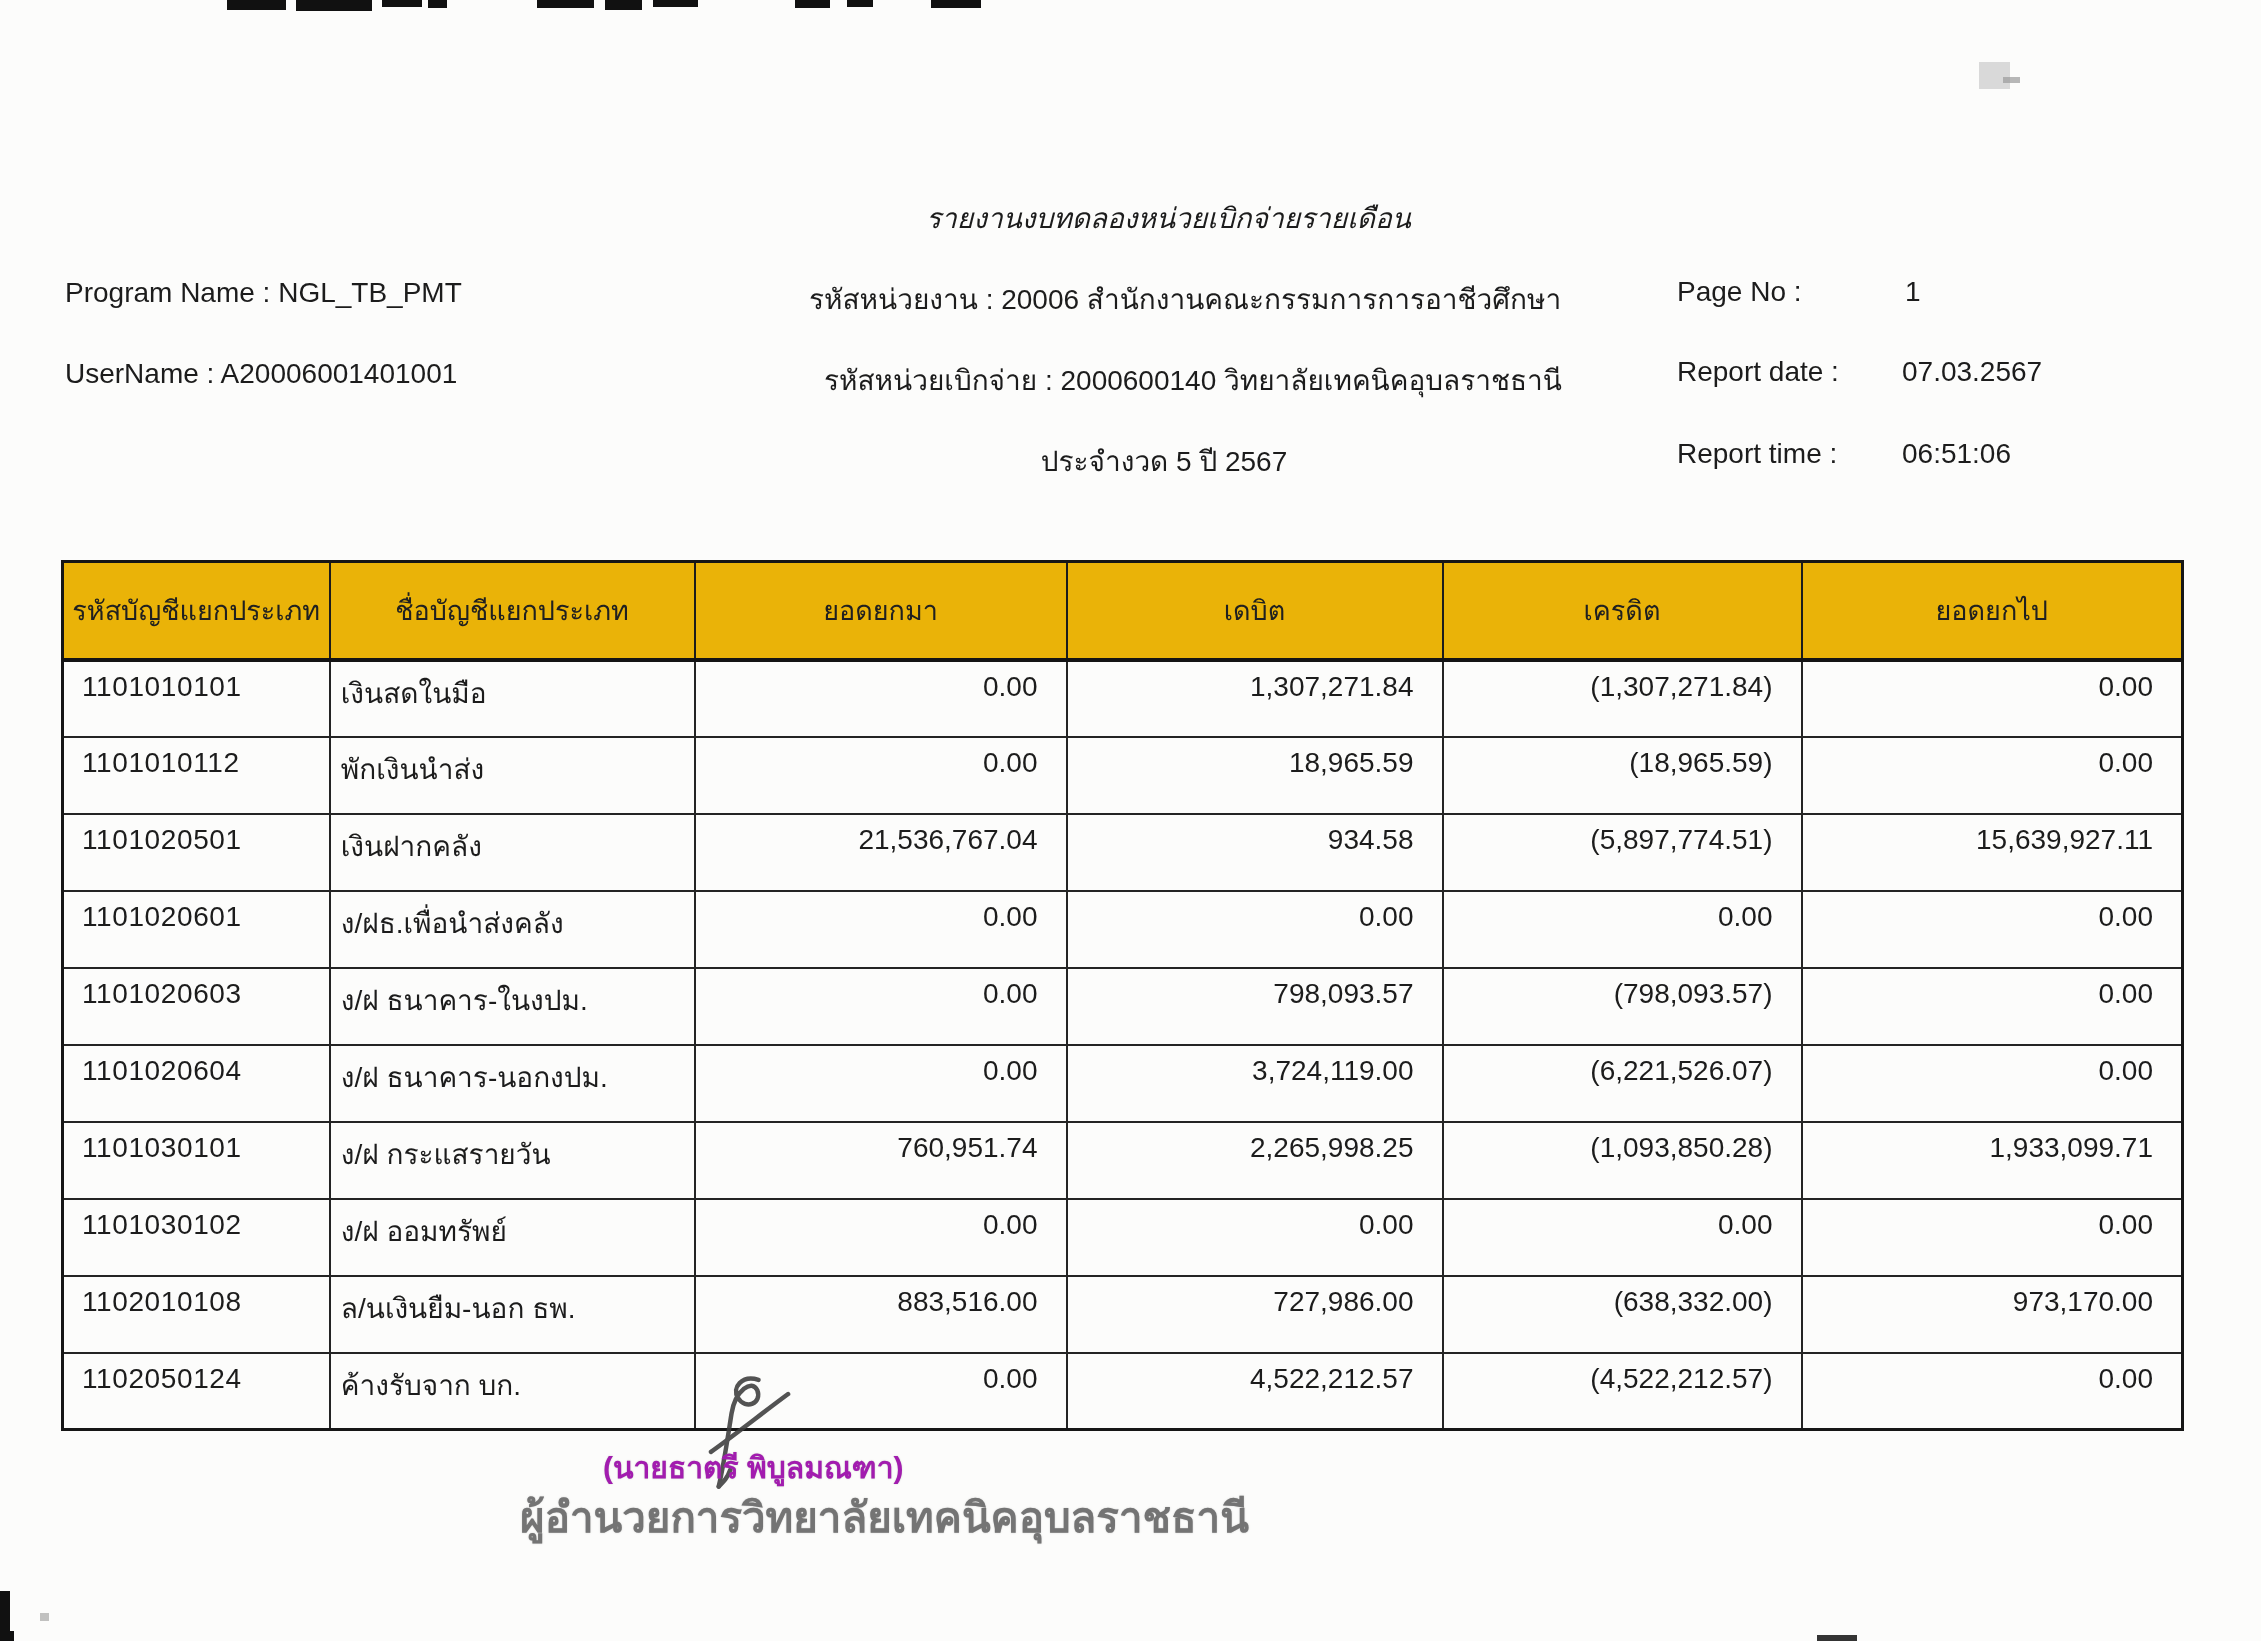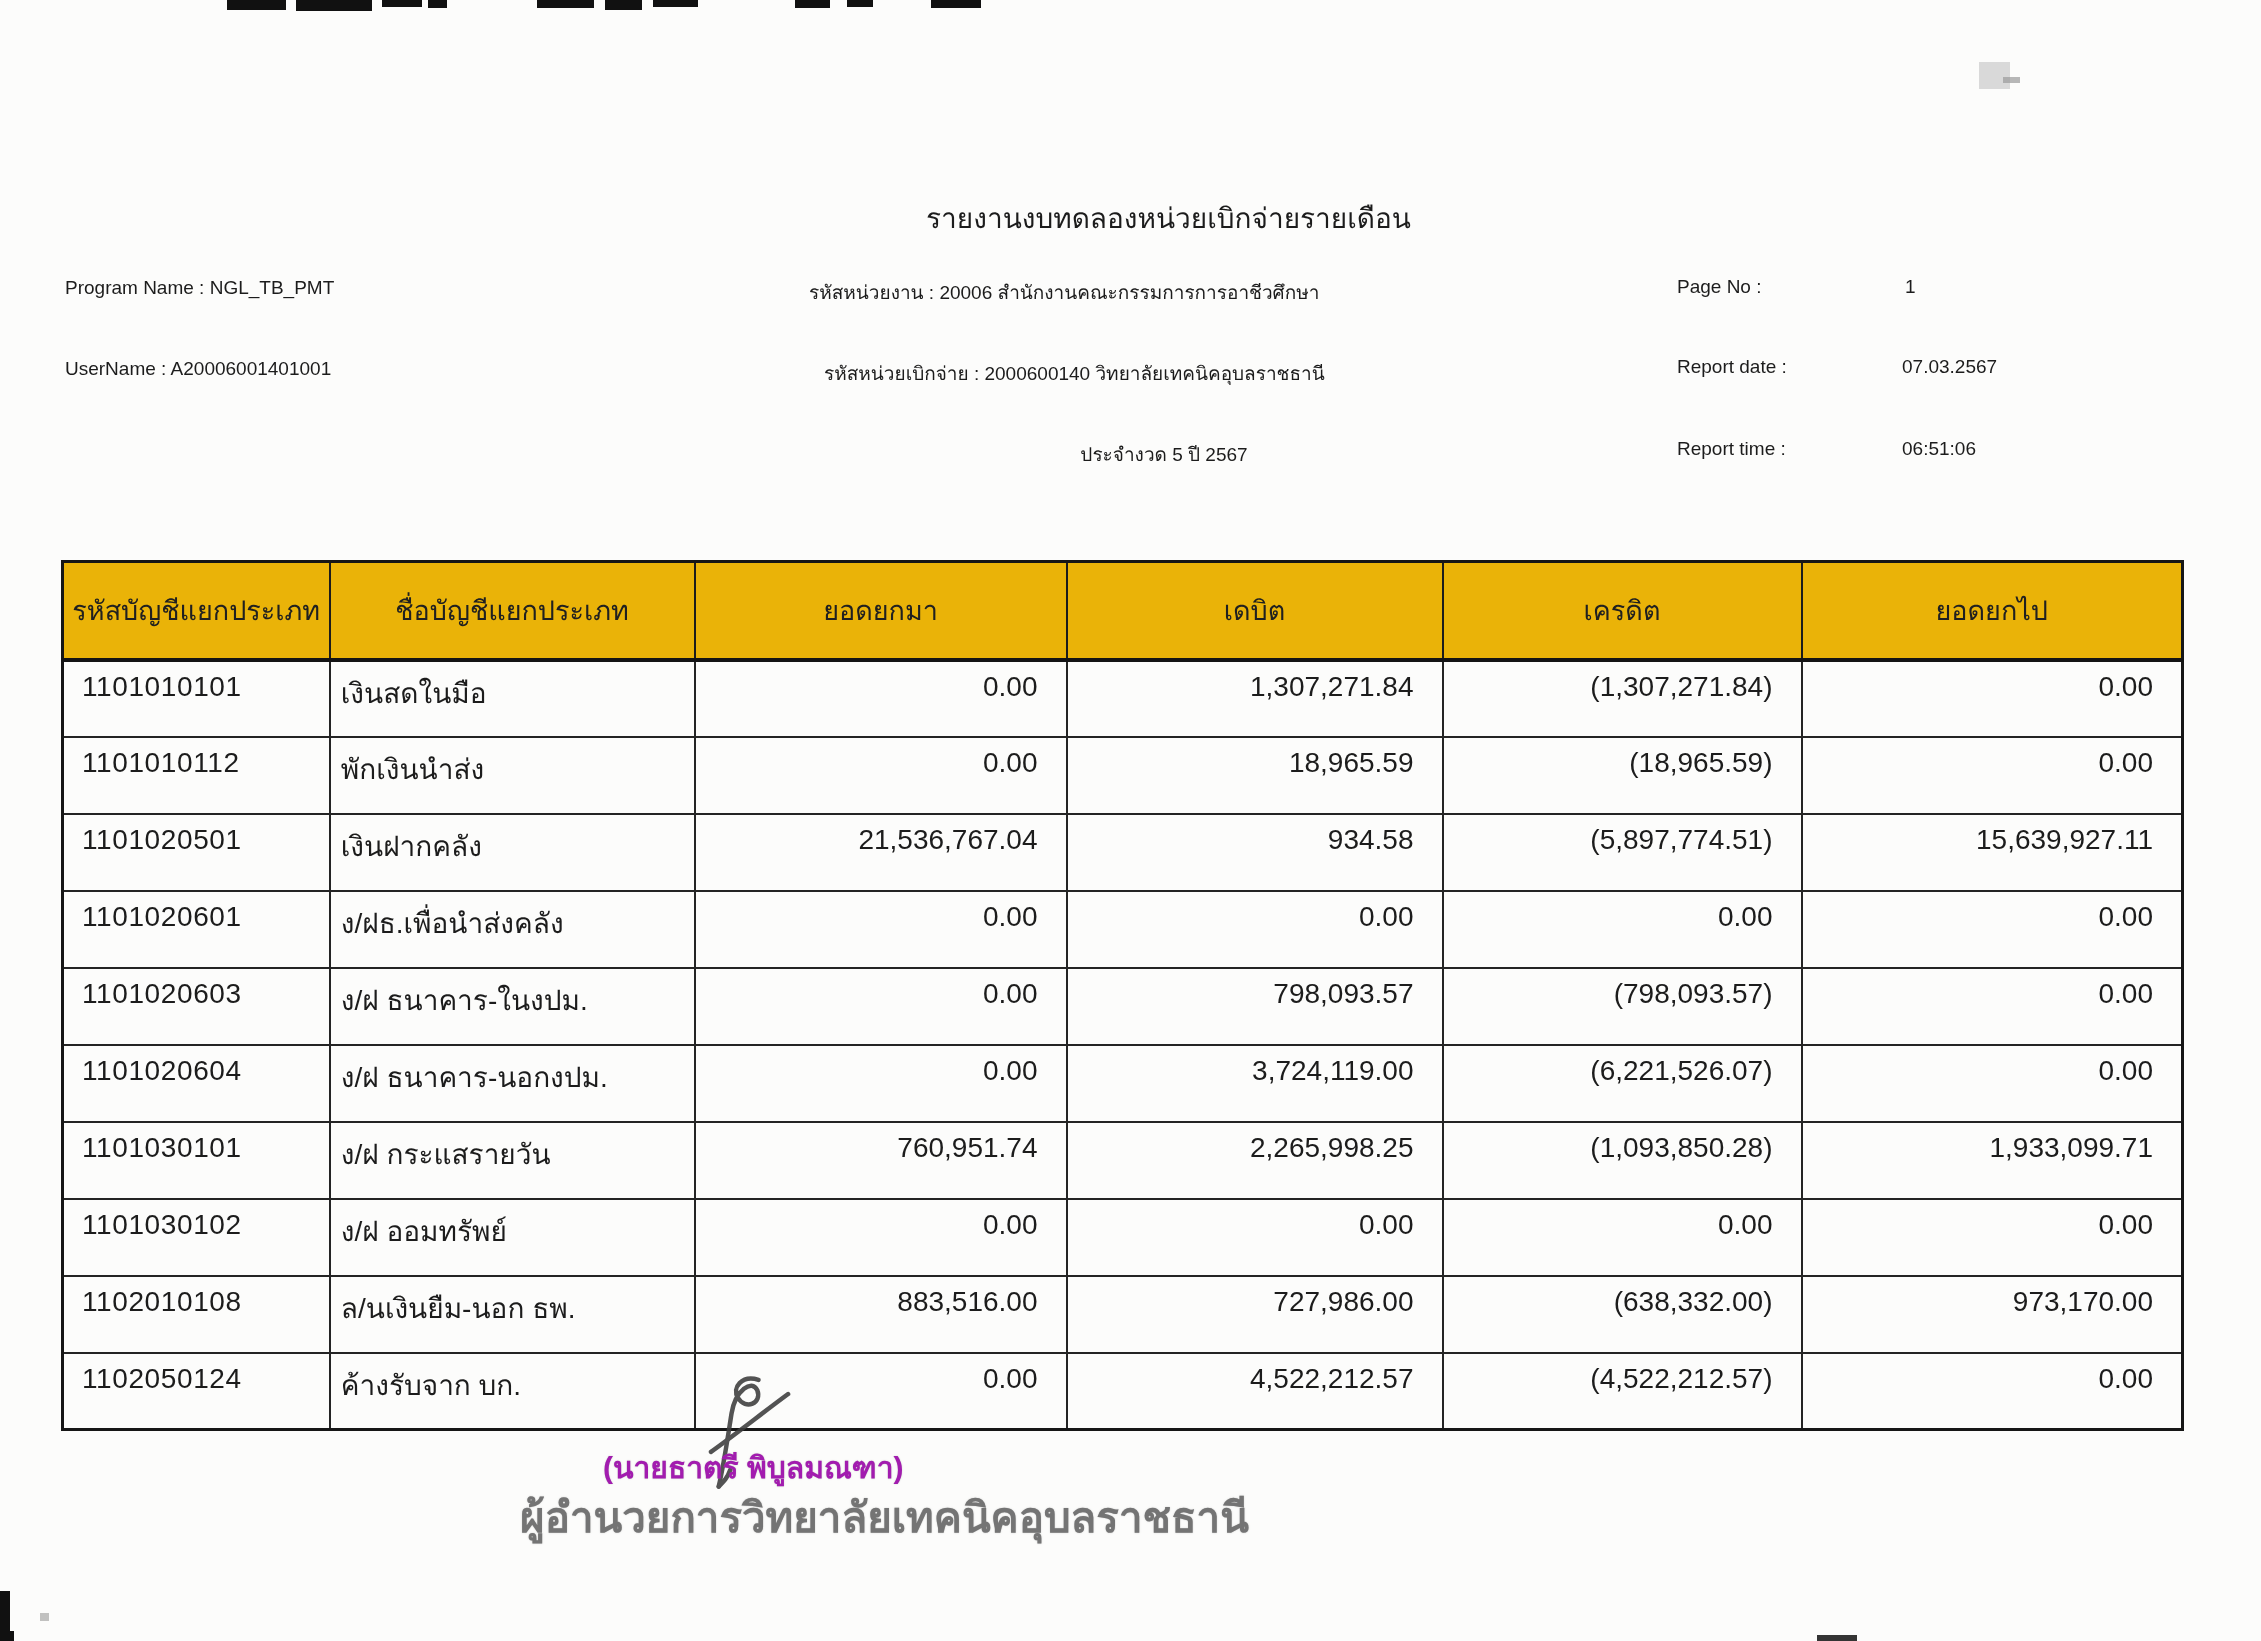--- a/index.html
+++ b/index.html
@@ -2,22 +2,22 @@
 <html style="font-size:10.3px"><head>
 <meta charset="utf-8">
 <style>
   html,body { margin:0; padding:0; background:#e8e8e8; }
   .page {
     position:relative; width:2261px; height:1642px; overflow:hidden;
     background:#fcfcfb; color:#1c1c1c;
     font-family:"Liberation Sans", sans-serif;
   }
   .abs { position:absolute; white-space:nowrap; }
-  .meta { font-size:19px; }
-  .title { font-size:28px; text-align:center; }
+  .meta { font-size:28px; }
+  .title { font-size:28px; text-align:center;font-style:italic; }
 
   
   table.tb {
     position:absolute; left:61px; top:560px; width:2120px;
     border-collapse:collapse; table-layout:fixed;
     border:3.9px solid #161616;
   }
   table.tb th {
     background:#eab308;
     border:2.6px solid #1c1c1c; border-bottom:4.5px solid #141414;

